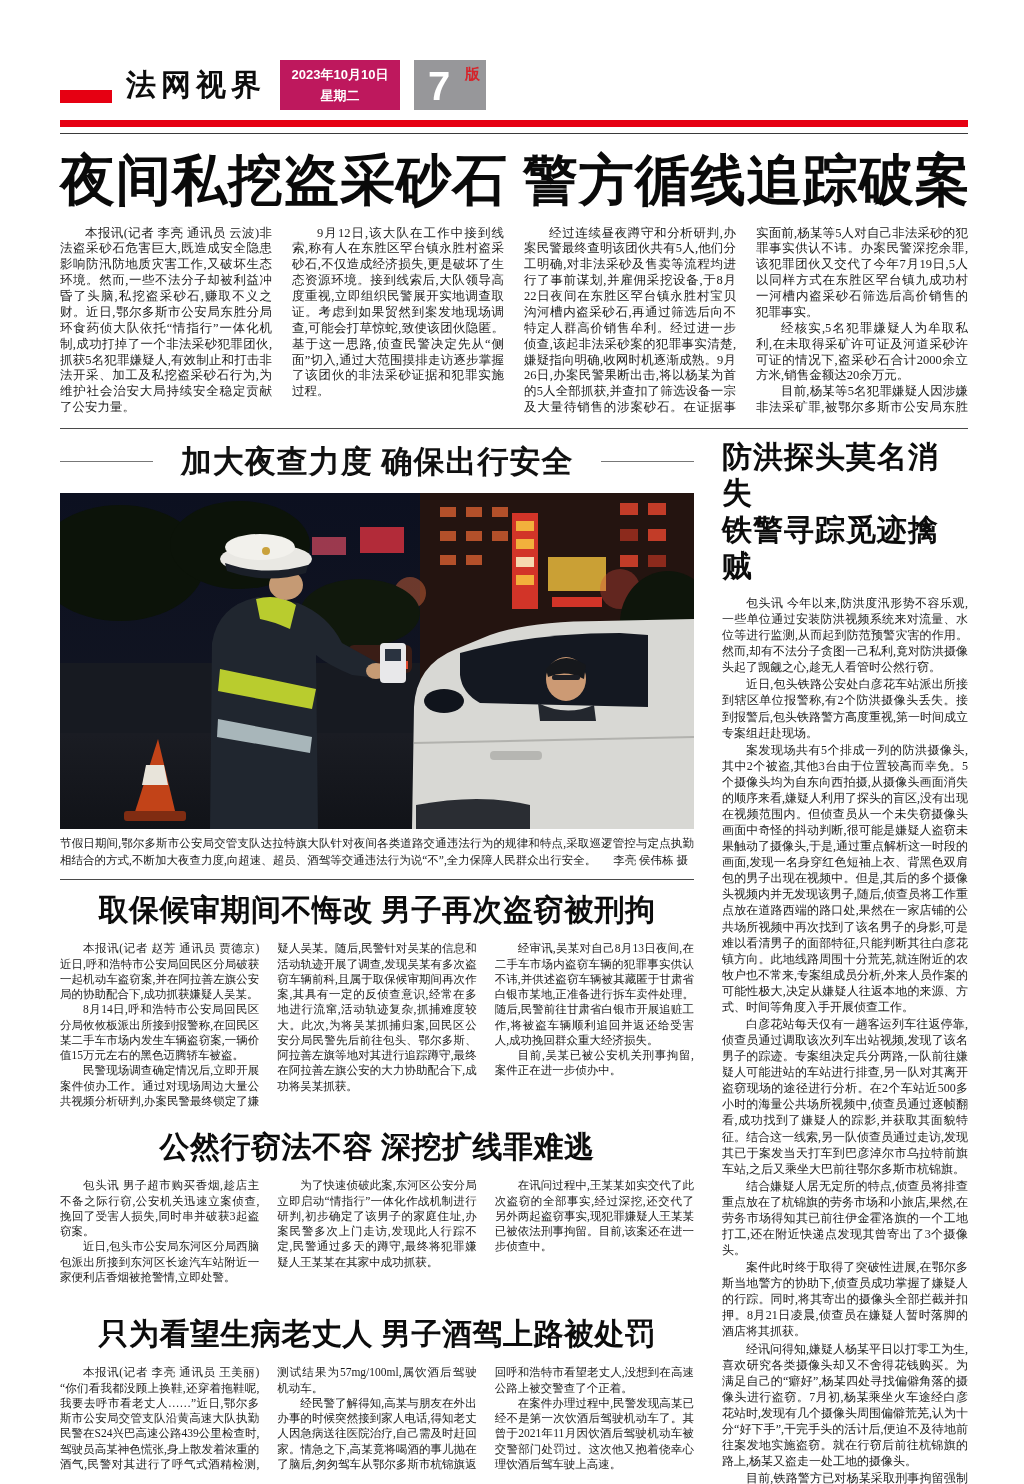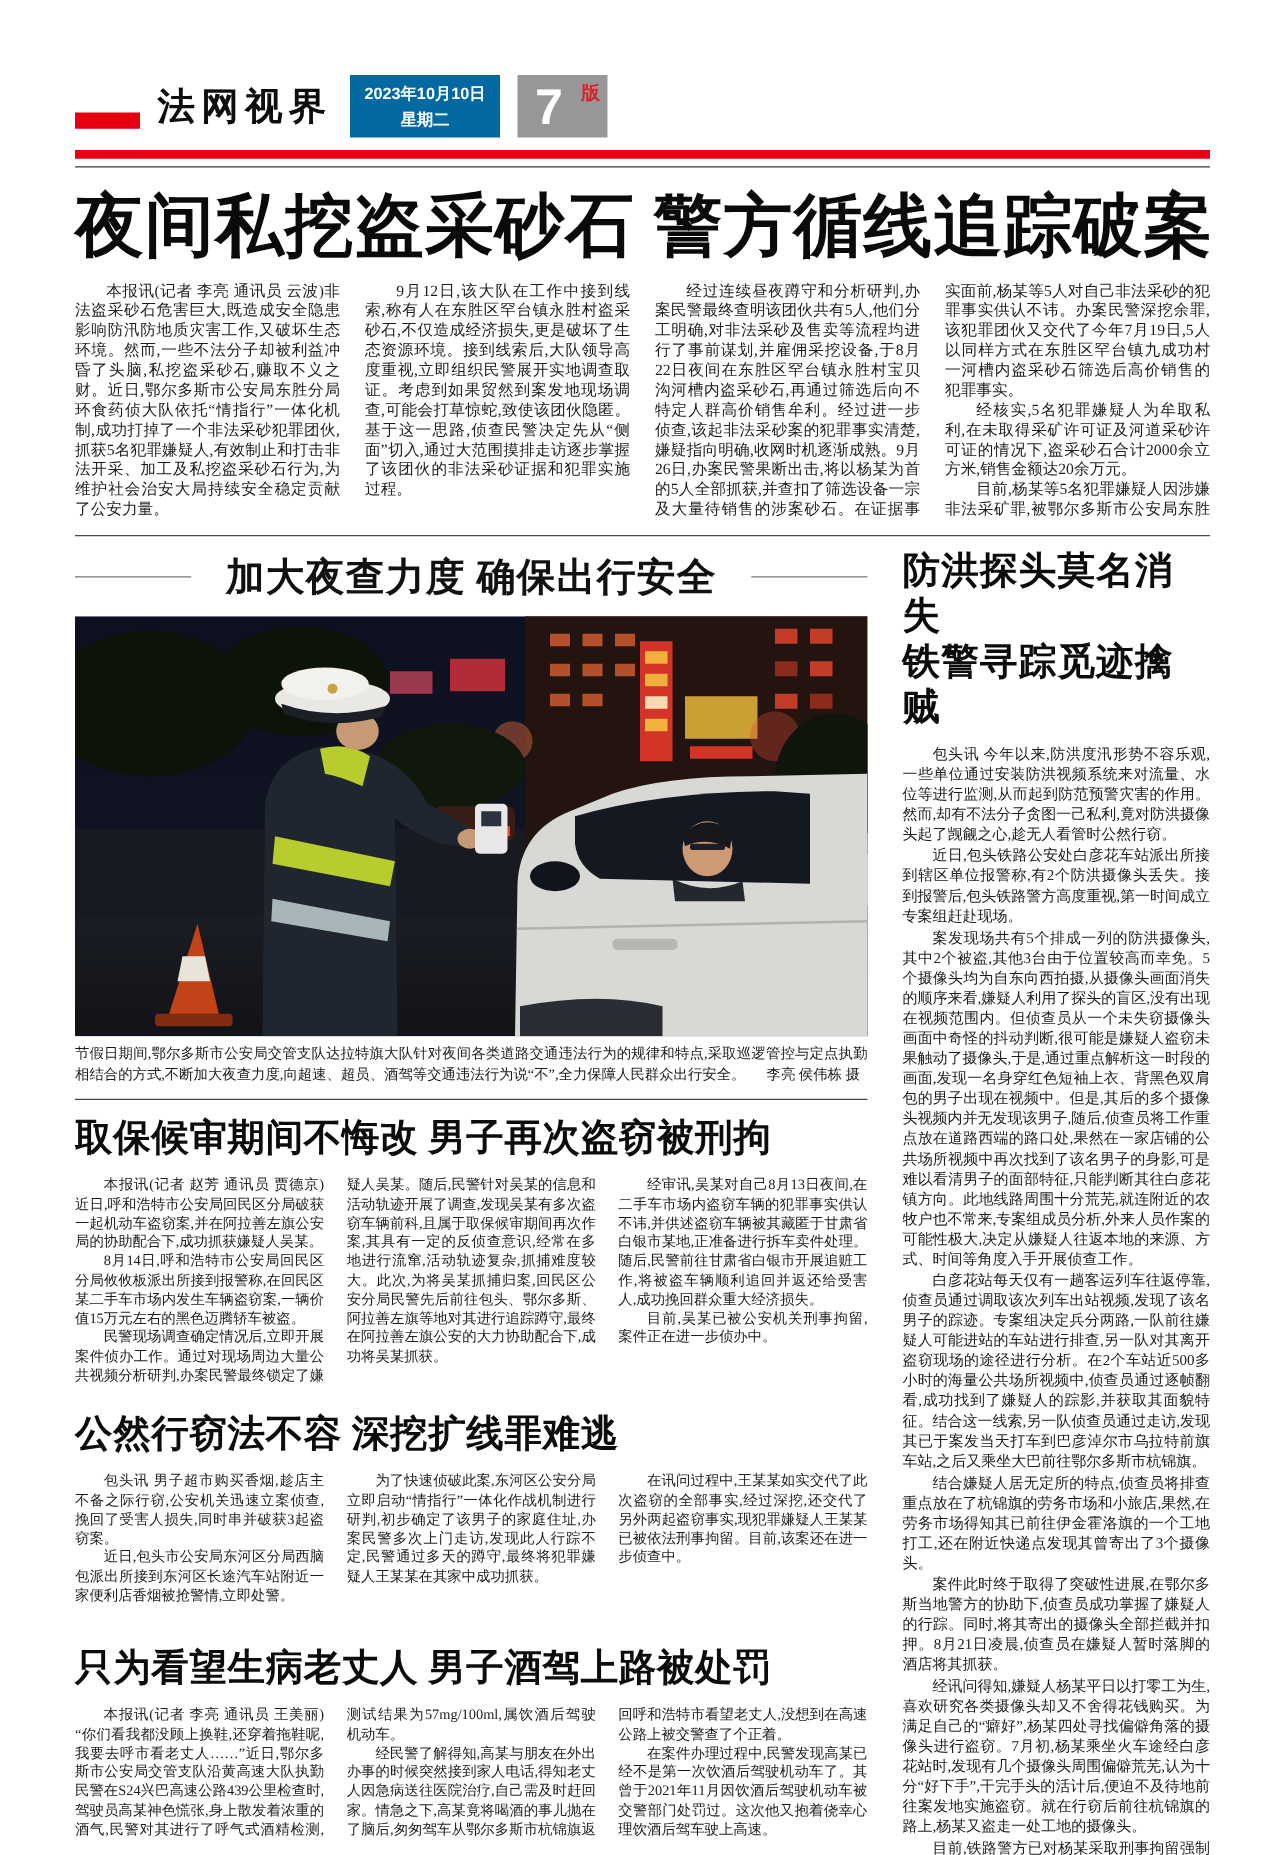--- a/index.html
+++ b/index.html
@@ -23,21 +23,21 @@
     font-weight:900; font-style:italic; font-size:31px; color:#c9181c; letter-spacing:1px;
     white-space:nowrap;
   }
   .staff { font-size:12.5px; line-height:1.75; color:#222; padding-left:6px; padding-top:4px; }
   .hdr-right { display:flex; align-items:center; gap:14px; padding-top:6px; }
   .red-dash { display:inline-block; width:52px; height:13px; background:#e60012; margin-top:22px; }
   .section-title {
     font-family:Liberation Sans, sans-serif;
     font-weight:900; font-size:30px; color:#0d0d0d; letter-spacing:5px; white-space:nowrap;
   }
-  .date-box { width:120px; height:50px; background:#0369a1; color:#fff; text-align:center;
+  .date-box { width:120px; height:50px; background:#be185d; color:#fff; text-align:center;
     font-family:"Liberation Sans","DejaVu Sans",sans-serif; font-weight:700; font-size:13px;
     display:flex; flex-direction:column; justify-content:center; gap:3px; }
   .page-box { width:72px; height:50px; background:#97979a; position:relative; }
   .page-num { position:absolute; left:14px; top:2px; color:#fff; font-family:"Liberation Sans","DejaVu Sans",sans-serif; font-weight:700; font-size:40px; line-height:48px; }
   .page-ban { position:absolute; right:6px; top:5px; color:#d6232a; font-weight:900; font-size:15px;
     font-family:"Liberation Sans","DejaVu Sans",sans-serif; }
   .red-bar { height:7px; background:#e60012; margin-top:6px; }
   .thin-rule { border-bottom:1.5px solid #3a3a3a; margin-top:6px; }
 
   
@@ -56,21 +56,21 @@
 
   .photo-head { display:flex; align-items:center; gap:28px; margin:4px 0 10px 0; }
   .photo-head .rule { flex:1; height:1px; background:#777; }
   .photo-head h2 { font-weight:900; font-size:31px; color:#111; white-space:nowrap; letter-spacing:1px; }
 
   .photo-frame { width:634px; height:336px; display:block; }
   .caption { font-size:11.5px; line-height:1.55; text-align:justify; margin-top:6px; color:#1a1a1a; }
   .caption .credit { font-weight:400; white-space:nowrap; padding-left:14px; }
   .left-rule { border:none; border-top:1px solid #4a4a4a; margin:9px 0 6px 0; }
 
-  .art-head { text-align:left; font-weight:900; font-size:30px; color:#0c0c0c; white-space:nowrap;
+  .art-head { text-align:center; font-weight:900; font-size:30px; color:#0c0c0c; white-space:nowrap;
     margin:10px 0 10px 0; letter-spacing:0.5px; }
   .cols-3 { column-count:3; column-gap:18px; font-size:11.5px; line-height:1.33; overflow:hidden; }
   .bail-body { height:176px; }
   .theft-body { height:126px; }
   .dui-body { height:126px; }
 
   
   .flood-title { font-weight:900; font-size:30px; line-height:1.22; color:#0c0c0c; letter-spacing:1px;
     margin:2px 0 10px 0; }
   .flood-body { font-size:12px; line-height:1.34; }

